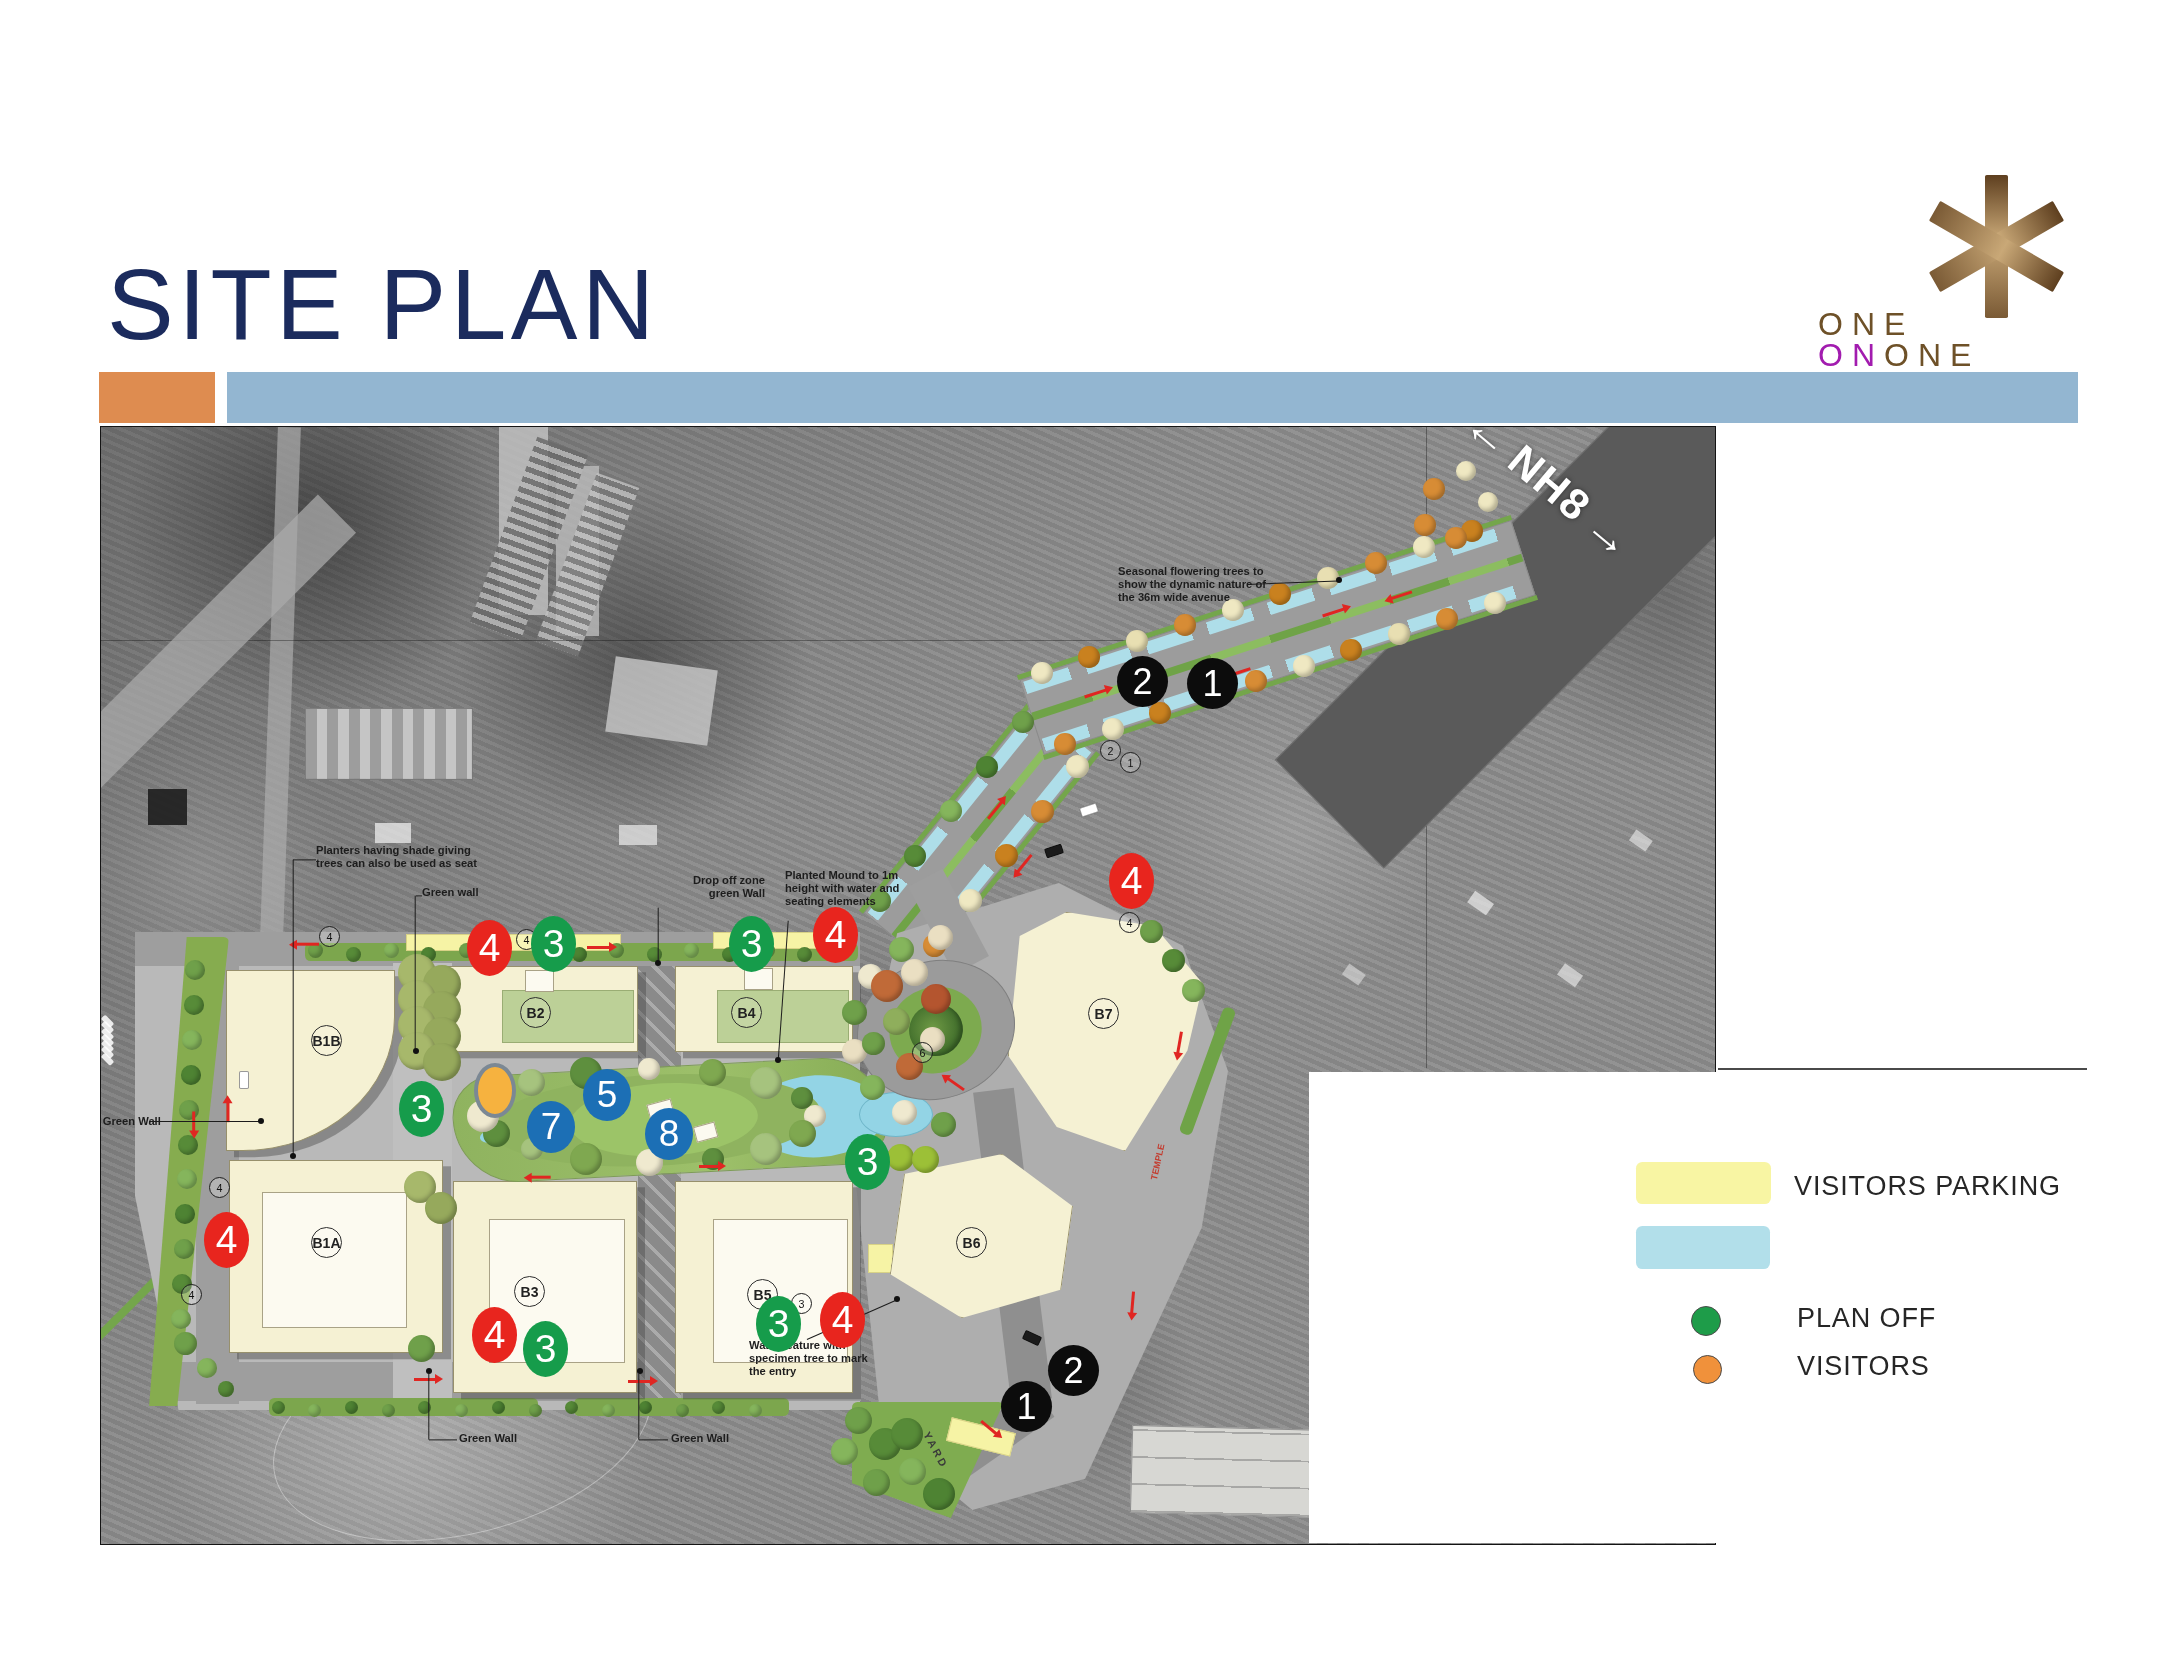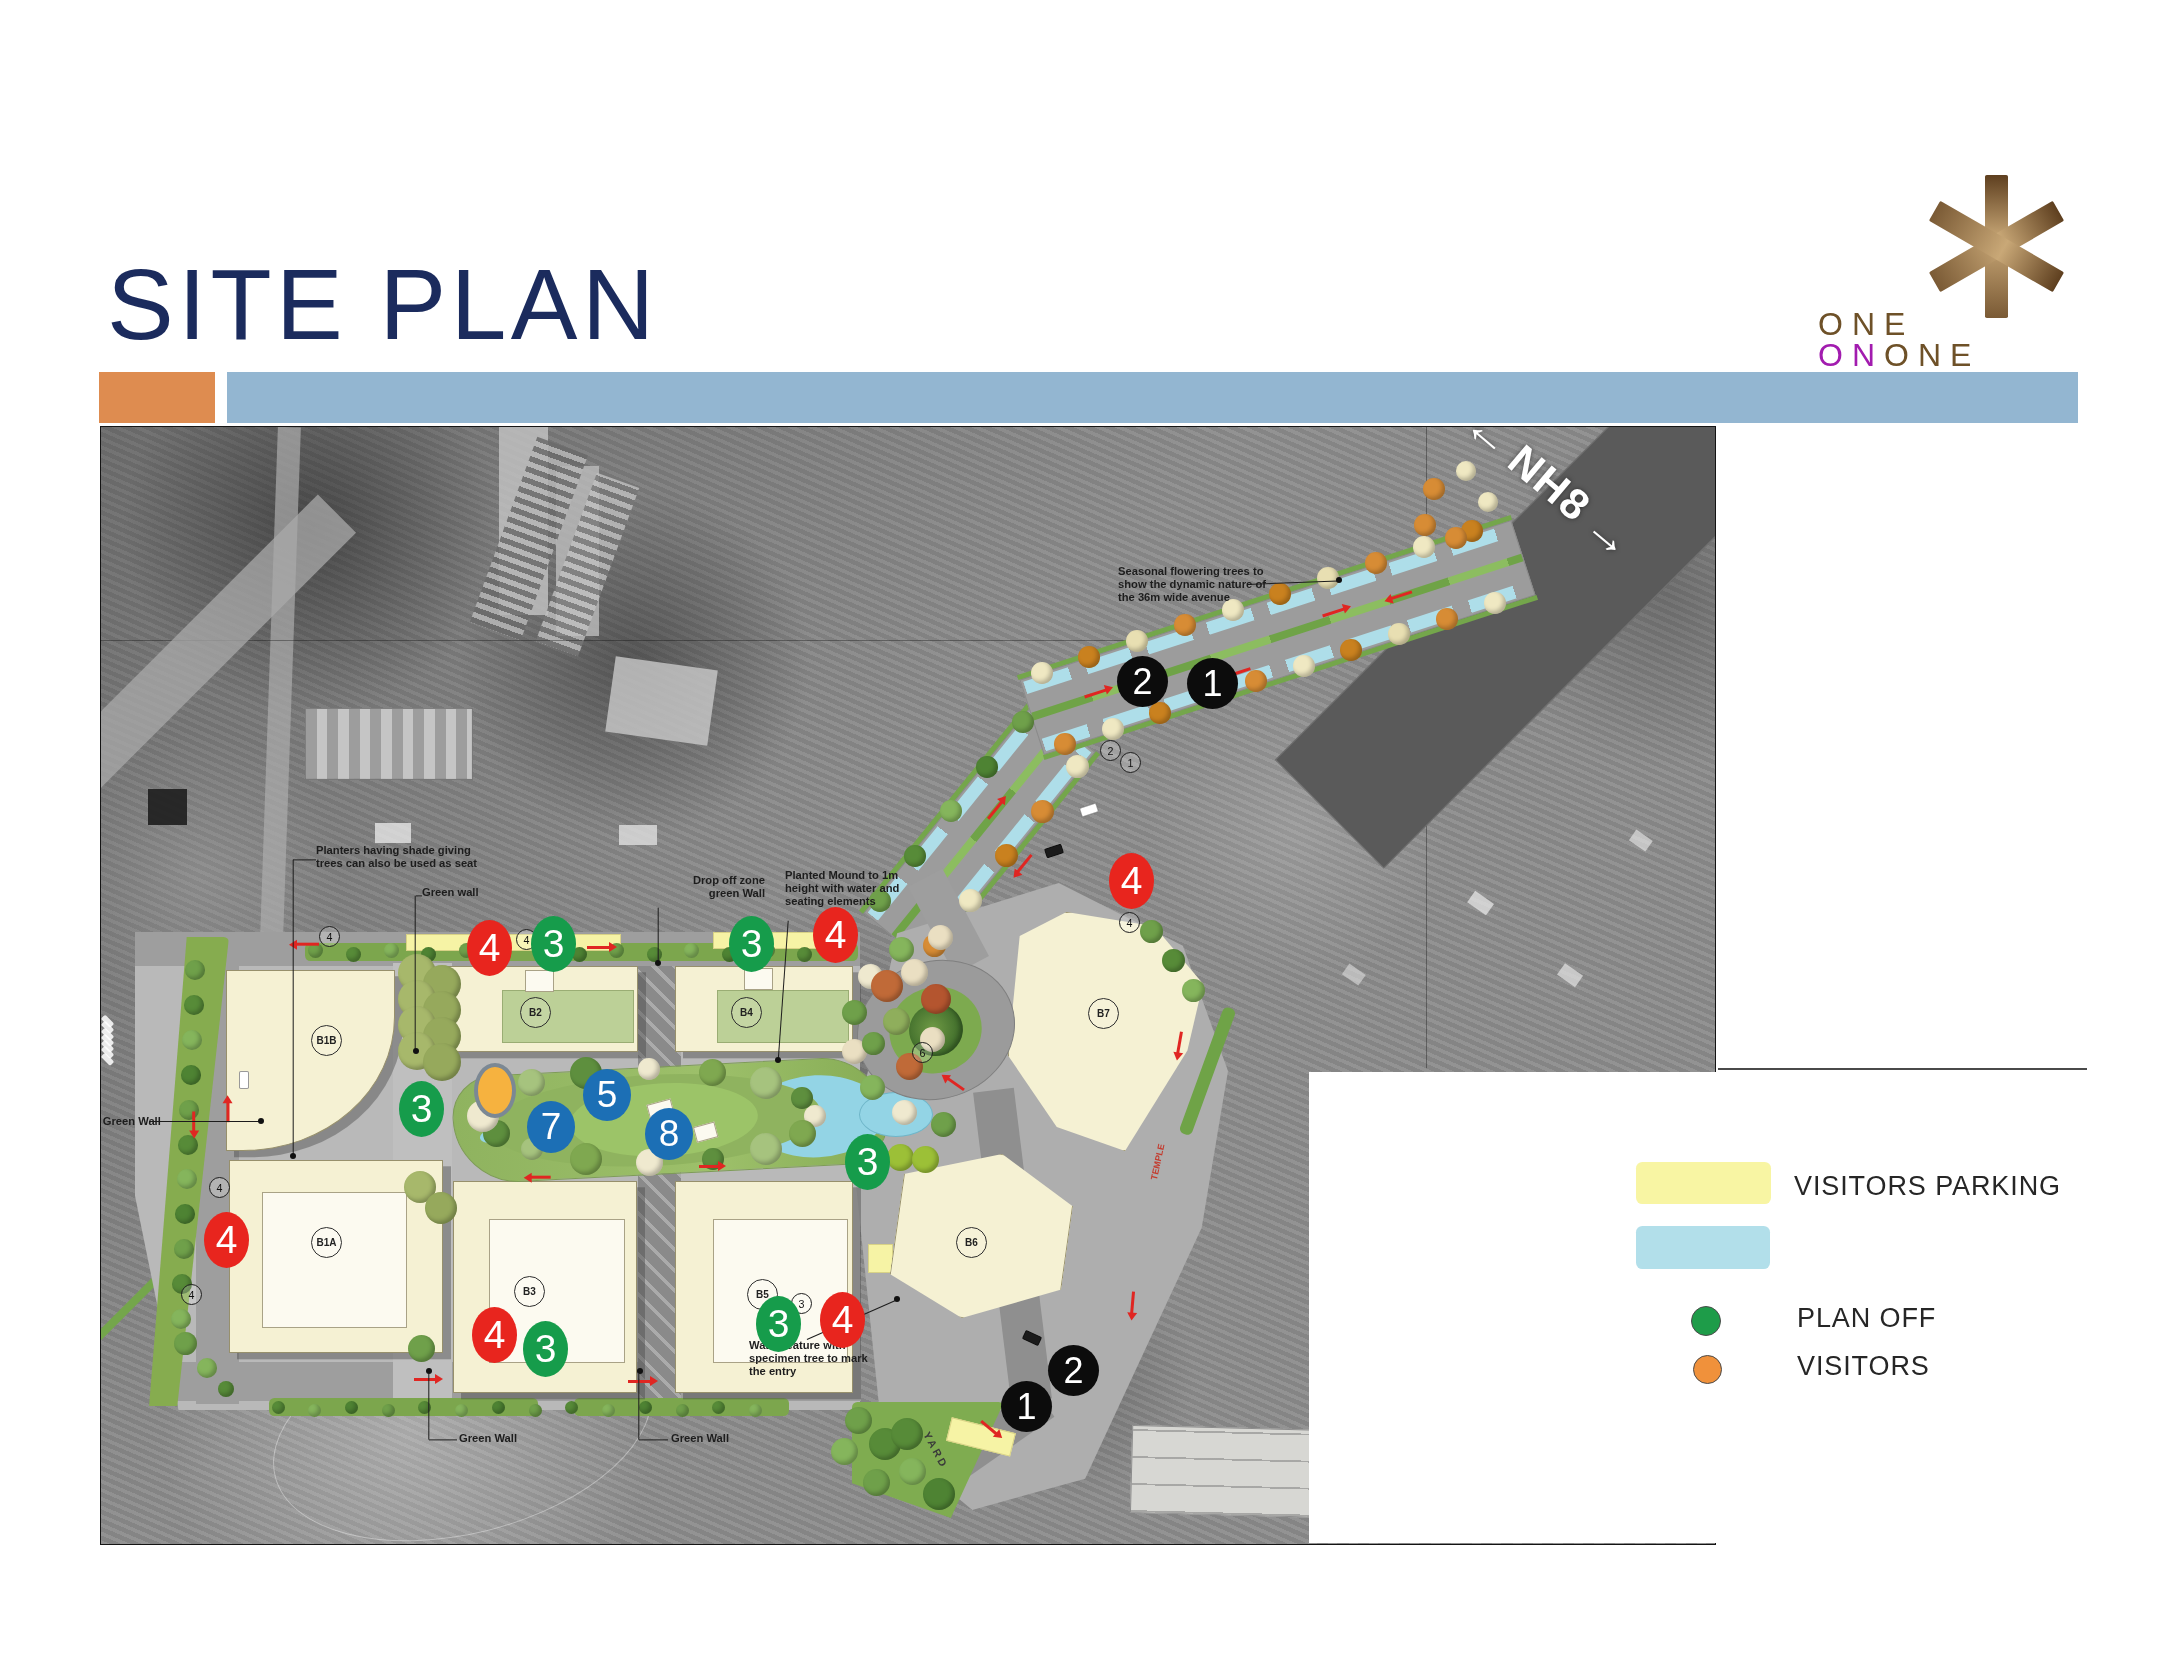--- a/index.html
+++ b/index.html
@@ -38,21 +38,21 @@
   .pad{position:absolute;background:#B9B9B9;}
   .roadstrip{position:absolute;background:#9E9E9E;}
   .hedge{position:absolute;background:#7CA64D;border-radius:5.4px;}
   .ystrip{position:absolute;background:#F6F3A5;border:0.9px solid #D8D286;}
   
   .bldg{position:absolute;background:#F5F1D3;border:1.8px solid #97906C;
         box-shadow:8px 6.3px 0 rgba(70,70,70,.42);}
   .court-green{position:absolute;background:#BCD097;border:0.9px solid #9AAD74;}
   .roofbit{position:absolute;background:#FCFAF0;border:0.9px solid #A9A286;}
   .bldg-label{position:absolute;width:29px;height:29px;border:1.8px solid #2E2E2E;border-radius:50%;
-    display:flex;align-items:center;justify-content:center;font-size:10px;font-weight:700;
+    display:flex;align-items:center;justify-content:center;font-size:14px;font-weight:700;
     color:#222;background:rgba(255,255,255,.12);}
   
   .avenue{position:absolute;background:#9C9C9C;border:0.9px solid #8a8a8a;}
   .av-blue{position:absolute;left:1.8px;right:1.8px;height:13.4px;
     background:repeating-linear-gradient(90deg,#AEDEE9 0 47px, rgba(174,222,233,0) 47px 64px);}
   .av-green{position:absolute;left:0;right:0;height:8px;top:50%;margin-top:-4.5px;
     background:repeating-linear-gradient(90deg,#6FA347 0 63px,#8CBD60 63px 125px);}
   .av-edge{position:absolute;left:-1.8px;right:-1.8px;height:5.4px;background:#74A64B;}
   #nh8-road{position:absolute;background:#5A5A5A;border-left:2.7px solid #7c7c7c;border-right:2.7px solid #7c7c7c;}
   #nh8-label{position:absolute;display:flex;align-items:center;gap:9px;color:#fff;

